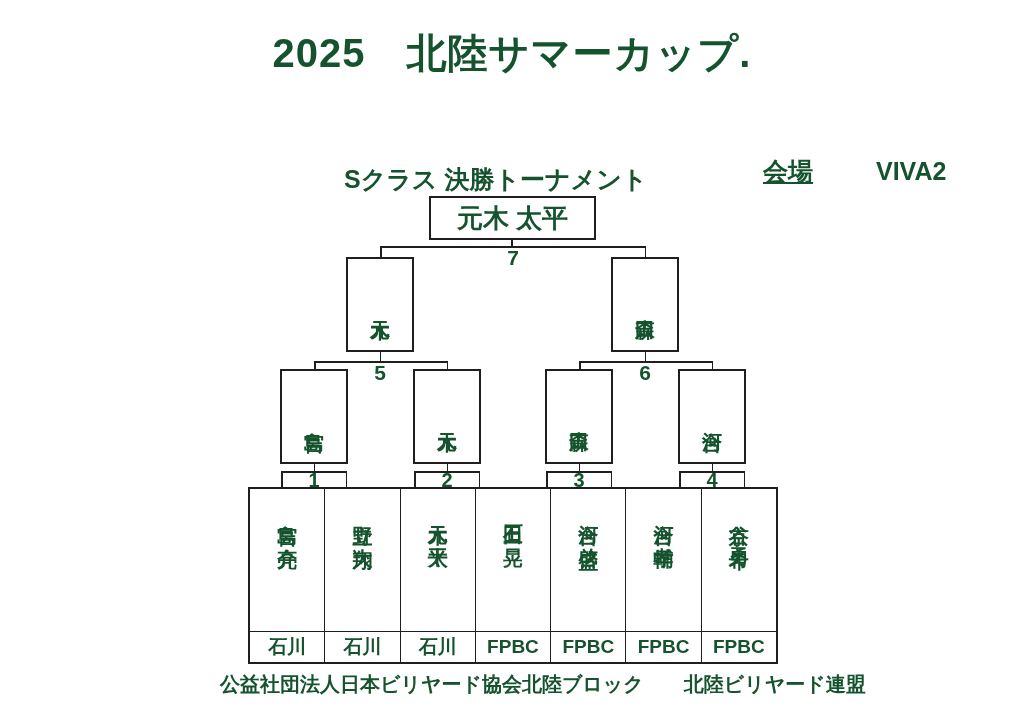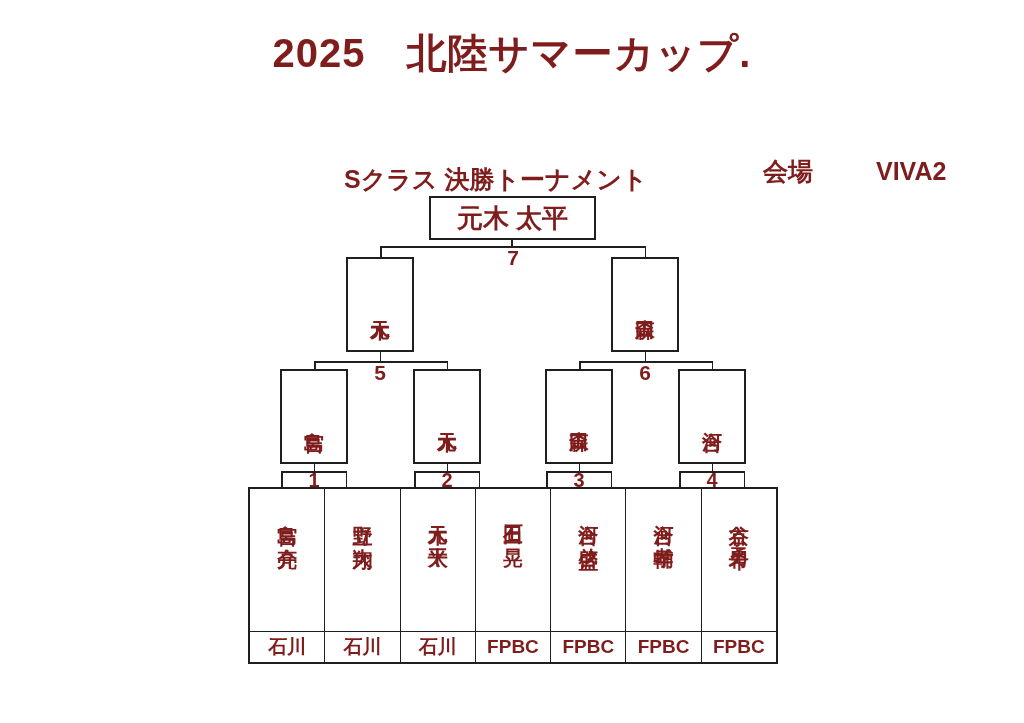--- a/index.html
+++ b/index.html
@@ -3,21 +3,21 @@
 <meta charset="utf-8">
 <style>
   html, body { margin: 0; padding: 0; background: #e8e8e8; }
   .page {
     position: relative;
     width: 1024px; height: 723px;
     margin: 0 auto;
     background: #ffffff;
     overflow: hidden;
     font-family: "Liberation Sans", "DejaVu Sans", sans-serif;
-    color: #7f1d1d;
+    color: #14532d;
   }
   .line { position: absolute; background: #1f1f1f; }
   .box {
     position: absolute;
     border: 2px solid #1f1f1f;
     background: #fff;
     display: flex; align-items: center; justify-content: center;
     box-sizing: border-box;
   }
   .title {
@@ -80,21 +80,21 @@
   }
 </style>
 </head>
 <body>
 
 <div class="page">
 
   <div class="title">2025　北陸サマーカップ.</div>
 
   <div class="h2txt" style="left:344px; top:164px;">Sクラス 決勝トーナメント</div>
-  <div class="h2txt" style="left:763px; top:156px;">会場</div>
+  <div class="h2txt" style="left:763px; top:156px;text-decoration:underline;">会場</div>
   <div class="h2txt" style="left:876px; top:156px;">VIVA2</div>
 
   <div class="box" style="left:429px; top:196px; width:167px; height:44px;">
     <span class="champion-name">元木 太平</span>
   </div>
 
   <div class="line" style="left:511px; top:240px; width:1.5px; height:7px;"></div>
   <div class="line" style="left:380px; top:246px; width:266px; height:1.5px;"></div>
   <div class="line" style="left:380px; top:246px; width:1.5px; height:11px;"></div>
   <div class="line" style="left:644.5px; top:246px; width:1.5px; height:11px;"></div>
@@ -194,14 +194,18 @@
       <div class="pclub">FPBC</div>
     </div>
     <div class="pcol">
       <div class="pname">
           <span class="vname">京谷　勇希</span>
         </div>
       <div class="pclub">FPBC</div>
     </div>
   </div>
 
+  <div class="footer">
+    <span>公益社団法人日本ビリヤード協会北陸ブロック</span>
+    <span>北陸ビリヤード連盟</span>
+  </div>
 
 </div>
 
 </body></html>

